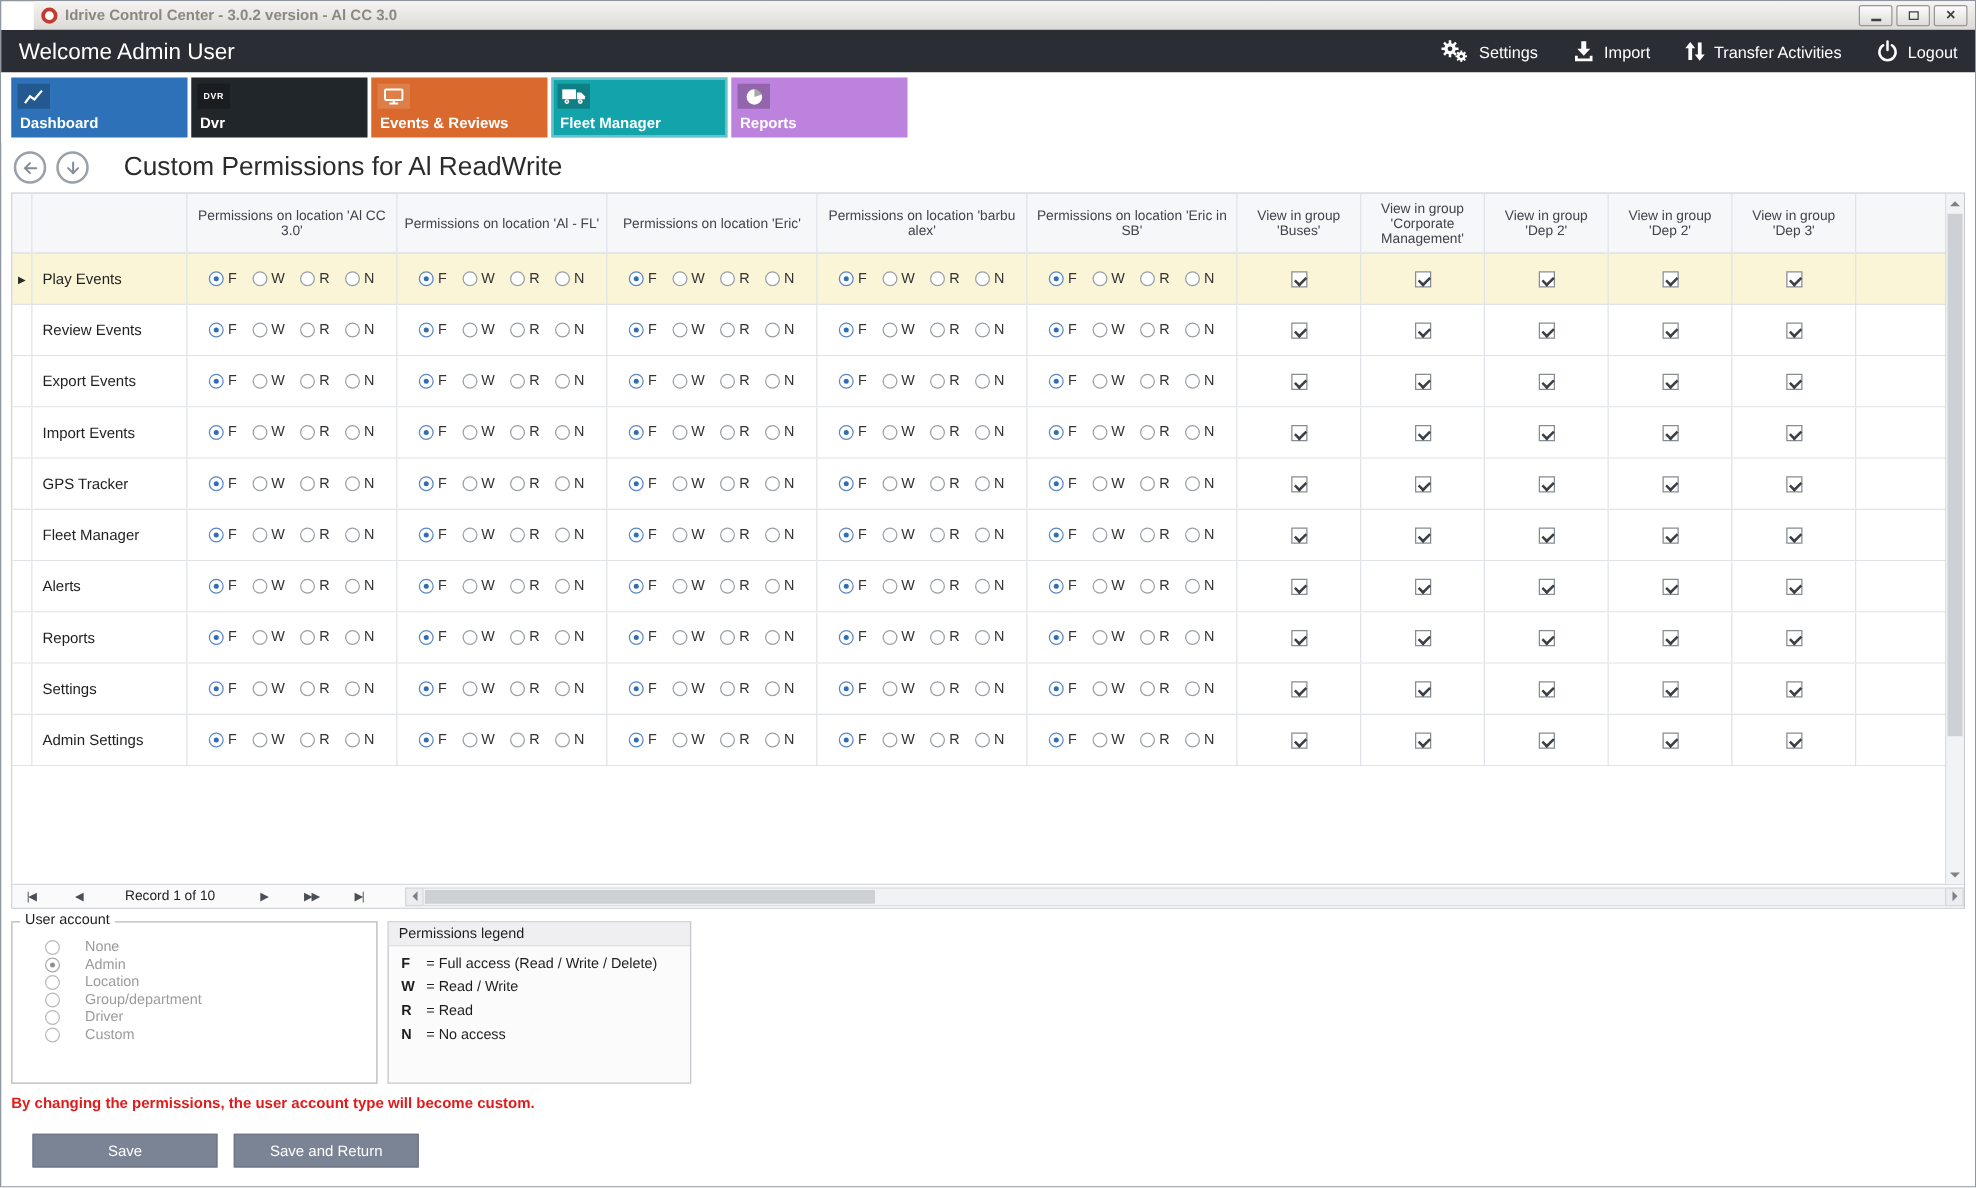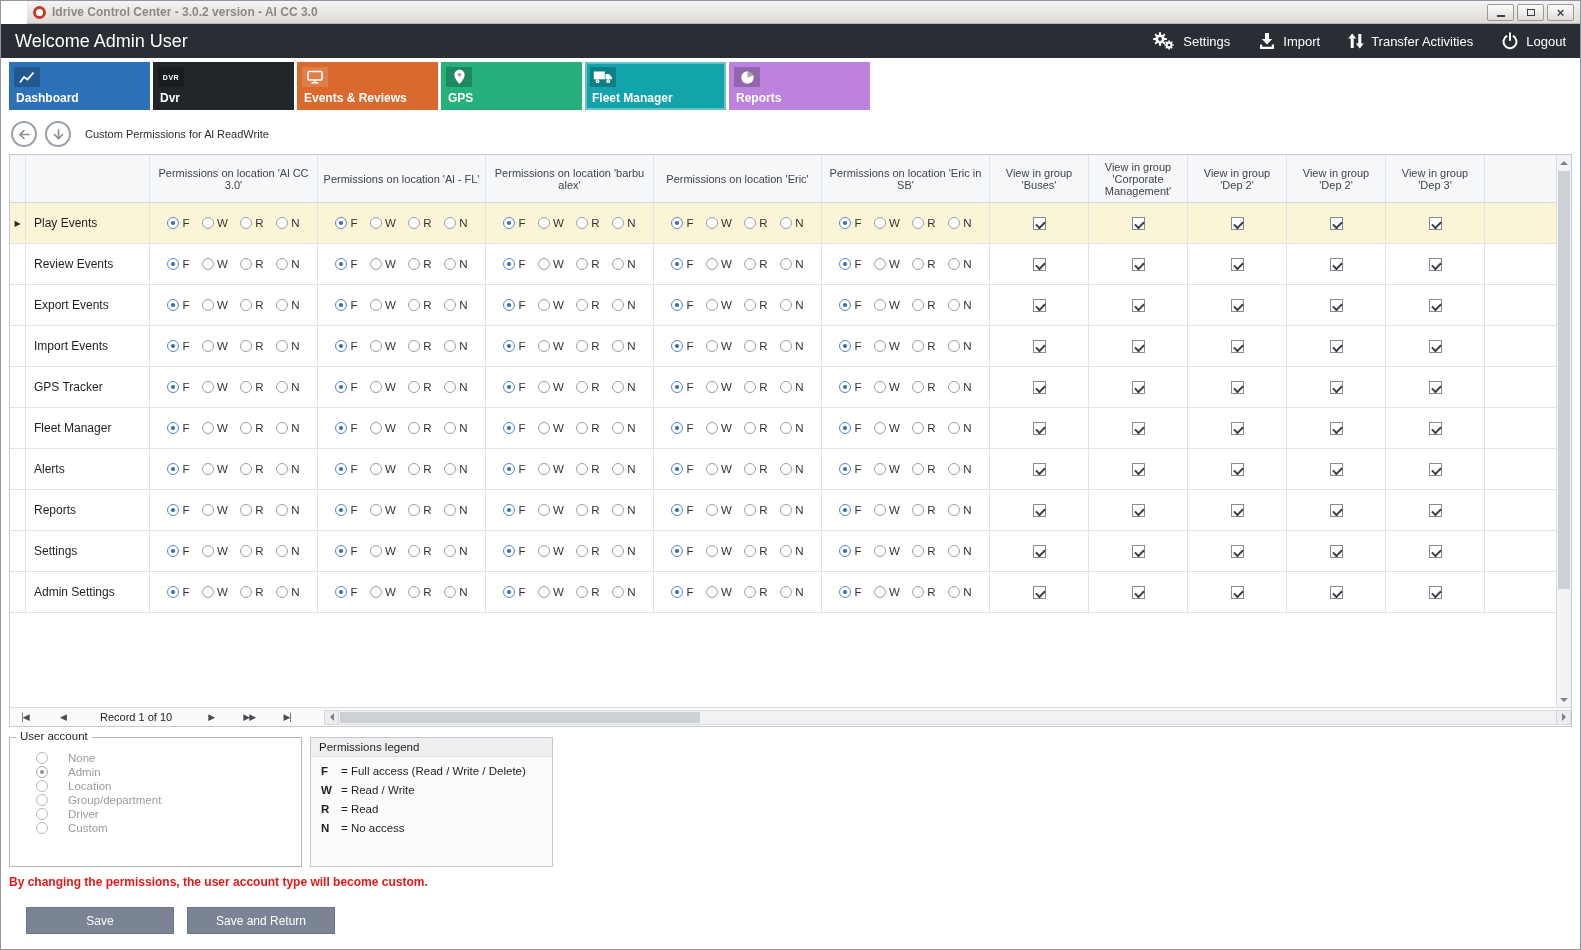--- a/index.html
+++ b/index.html
@@ -37,21 +37,21 @@
     background:rgba(0,0,0,0.22); display:flex; align-items:center; justify-content:center; }
   .tab:nth-child(3) .tab-icon { background:rgba(255,255,255,0.14); }
   .tab-label { position:absolute; left:7px; bottom:5px; font-weight:bold; font-size:12px;text-align:right; }
   .tab.active { box-shadow:inset 0 0 0 2px rgba(255,255,255,0.35); }
   .dvr-text { font-size:7px; font-weight:bold; letter-spacing:0.5px; color:#fff; }
 
   
   .page-header { flex:0 0 40px; display:flex; align-items:center; gap:8px; padding:0 10px; }
   .circle-btn { width:26px; height:26px; border-radius:50%; border:2px solid #99a0a8;
     background:#fff; display:flex; align-items:center; justify-content:center; cursor:pointer; }
-  .page-title { font-size:11px; font-weight:500; color:#2b2b2b; margin-left:6px; }
+  .page-title { font-size:21px; font-weight:500; color:#2b2b2b; margin-left:20px; }
 
   
   .grid-wrap { margin:0 8px; height:573px; flex:0 0 573px; border:1px solid #c6cad0;
     background:#fff; position:relative; display:flex; flex-direction:column; }
   .grid, .grid-filler { margin-right:15px; }
   .grid-filler { flex:1; background:#fff; }
   .grid-row { display:flex; background:#fff; border-bottom:1px solid #e0e3e7; }
   .header-row { background:#f6f7f9; height:48px; border-bottom:1px solid #d4d8dd; }
   .body-row { height:41px; }
   .body-row.sel { background:var(--sel-row,#fbf5d8); }
@@ -226,29 +226,20 @@
     <div class="tab" style="background: rgb(217, 105, 44);">
       <span class="tab-icon">
         <svg width="16" height="14" viewBox="0 0 16 14">
             <rect x="1" y="1.5" width="14" height="8.5" rx="1" fill="none" stroke="#fff" stroke-width="1.6"></rect>
             <line x1="8" y1="10" x2="8" y2="12.3" stroke="#fff" stroke-width="1.6"></line>
             <line x1="4.5" y1="12.8" x2="11.5" y2="12.8" stroke="#fff" stroke-width="1.6"></line>
           </svg>
       </span>
       <span class="tab-label">Events &amp; Reviews</span>
     </div>
-    <div class="tab" style="background: rgb(39, 176, 124);">
-      <span class="tab-icon">
-        <svg width="13" height="16" viewBox="0 0 13 16">
-            <path d="M6.5 0.8C3.6 0.8 1.4 3 1.4 5.9c0 3.9 5.1 9 5.1 9s5.1-5.1 5.1-9C11.6 3 9.4 0.8 6.5 0.8z" fill="#fff"></path>
-            <circle cx="6.5" cy="5.7" r="1.9" fill="rgba(0,0,0,0.35)"></circle>
-          </svg>
-      </span>
-      <span class="tab-label">GPS</span>
-    </div>
     <div class="tab active" style="background: rgb(18, 163, 171);">
       <span class="tab-icon">
         <svg width="20" height="14" viewBox="0 0 20 14">
             <rect x="0.8" y="1.5" width="11" height="7.8" fill="#fff"></rect>
             <path d="M12.5 4h3.4l3 3v2.3h-6.4z" fill="#fff"></path>
             <circle cx="4.5" cy="11.2" r="1.9" fill="#fff"></circle>
             <circle cx="15.2" cy="11.2" r="1.9" fill="#fff"></circle>
             <circle cx="4.5" cy="11.2" r="0.8" fill="rgba(0,0,0,0.45)"></circle>
             <circle cx="15.2" cy="11.2" r="0.8" fill="rgba(0,0,0,0.45)"></circle>
           </svg>
@@ -282,22 +273,22 @@
     <span class="page-title">Custom Permissions for Al ReadWrite</span>
   </div>
 
   <div class="grid-wrap">
     <div class="grid">
         <div class="grid-row header-row">
           <div class="cell c-ind hdr"></div>
           <div class="cell c-label hdr"></div>
           <div class="cell c-perm hdr">Permissions on location 'Al CC 3.0'</div>
           <div class="cell c-perm hdr">Permissions on location 'Al - FL'</div>
+          <div class="cell c-perm hdr">Permissions on location 'Eric'</div>
           <div class="cell c-perm hdr">Permissions on location 'barbu alex'</div>
-          <div class="cell c-perm hdr">Permissions on location 'Eric'</div>
           <div class="cell c-perm hdr">Permissions on location 'Eric in SB'</div>
           <div class="cell c-group hdr">View in group 'Buses'</div>
           <div class="cell c-group hdr">View in group 'Corporate Management'</div>
           <div class="cell c-group hdr">View in group 'Dep 2'</div>
           <div class="cell c-group hdr">View in group 'Dep 2'</div>
           <div class="cell c-group hdr">View in group 'Dep 3'</div>
           <div class="cell c-fill hdr"></div>
         </div>
         <div class="grid-row body-row sel">
           <div class="cell c-ind"></div>

